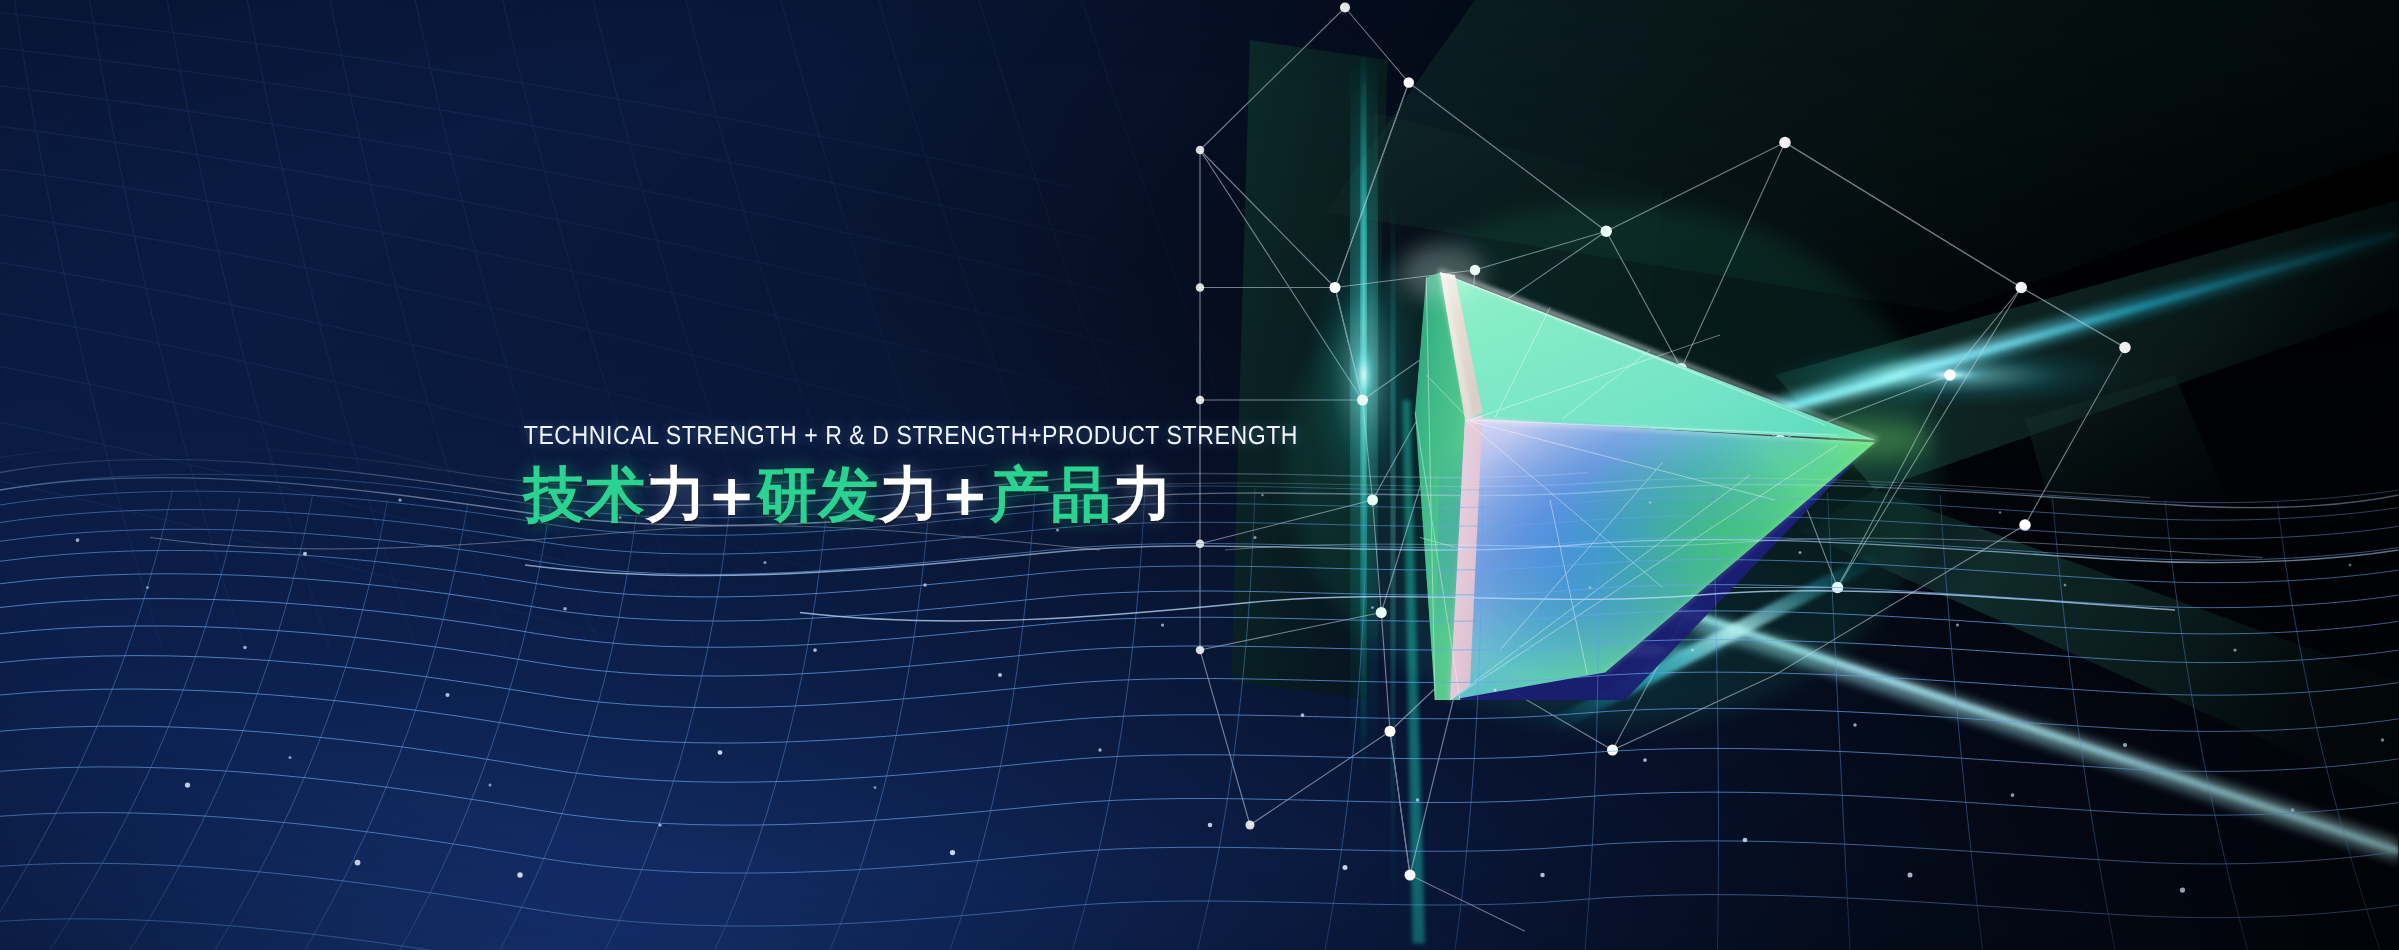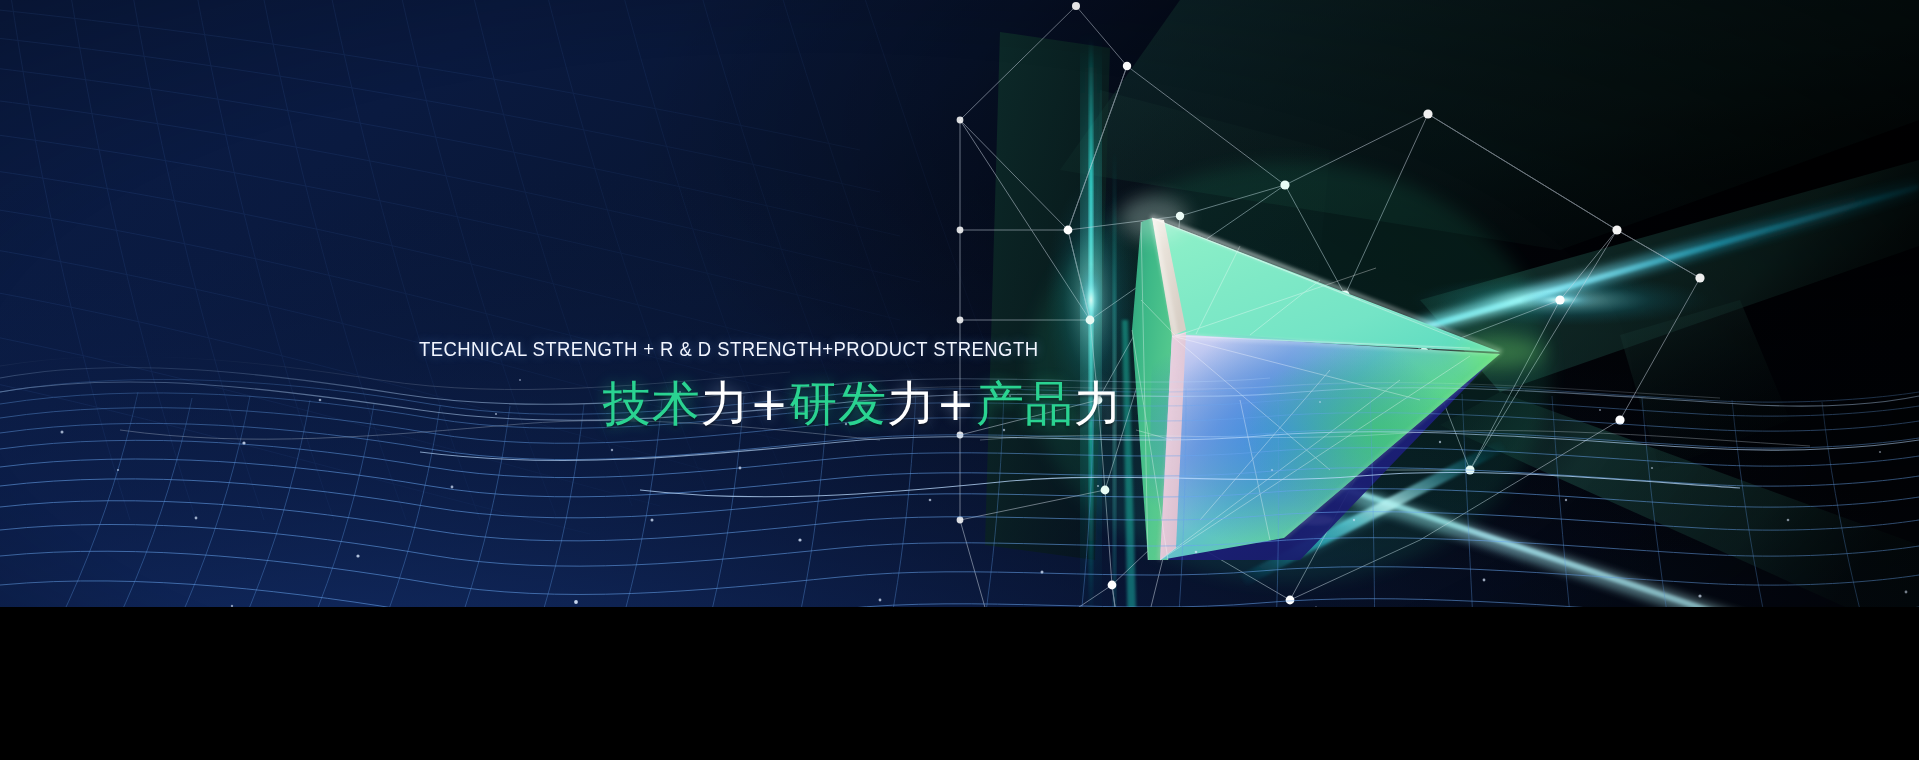--- a/index.html
+++ b/index.html
@@ -1,19 +1,19 @@
 <!DOCTYPE html>
 <html><head>
 <meta charset="utf-8">
 <title>Banner</title>
 <style>
   html,body{margin:0;padding:0;background:#000;}
   #stage{
     position:relative;
-    width:1919px;height:607px;
+    width:1919px;height:760px;
     overflow:hidden;
     background:#04060d;
     font-family:"Liberation Sans", sans-serif;
   }
   .layer{position:absolute;inset:0;pointer-events:none;}
   #stage svg.layer{display:block;}
 
   
   #headline{
     position:absolute;
@@ -29,25 +29,24 @@
     font-weight:400;
     white-space:nowrap;
     transform:scaleX(.88);
     transform-origin:left center;
     text-shadow:0 0 10px rgba(120,170,255,.45);
   }
   #cn-line{
     margin-top:4px;
     font-family:"DejaVu Sans","Liberation Sans",sans-serif;
     font-size:48px;
-    line-height:75px;
-    font-weight:normal;
+    line-height:60px;
+    font-weight:bold;
     letter-spacing:1px;
     white-space:nowrap;
-    text-align:right;
   }
   #cn-line span{ display:inline-block; }
   .cn-green{ color:#2ad391; text-shadow:0 0 14px rgba(42,211,145,.45),0 2px 3px rgba(0,0,0,.5); }
   .cn-white{ color:#ffffff; text-shadow:0 0 14px rgba(190,220,255,.35),0 2px 3px rgba(0,0,0,.5); }
   .cn-plus { color:#ffffff; font-size:46px; text-shadow:0 0 12px rgba(190,220,255,.35); }
 </style>
 </head>
 <body>
 
 <div id="stage">

